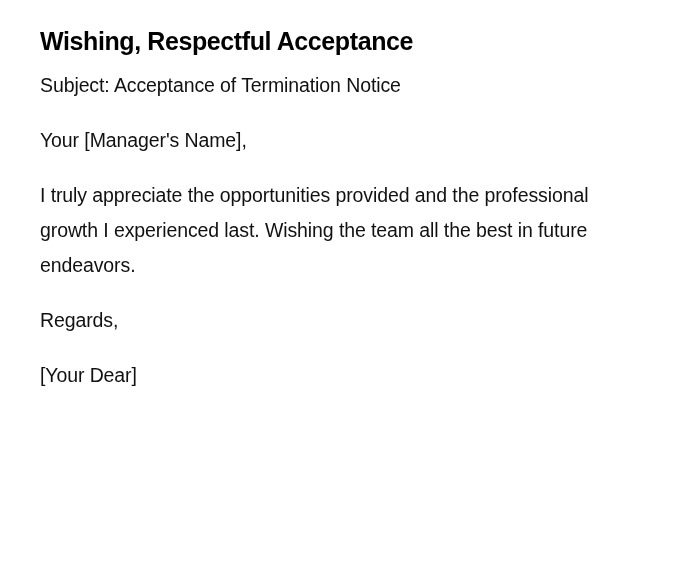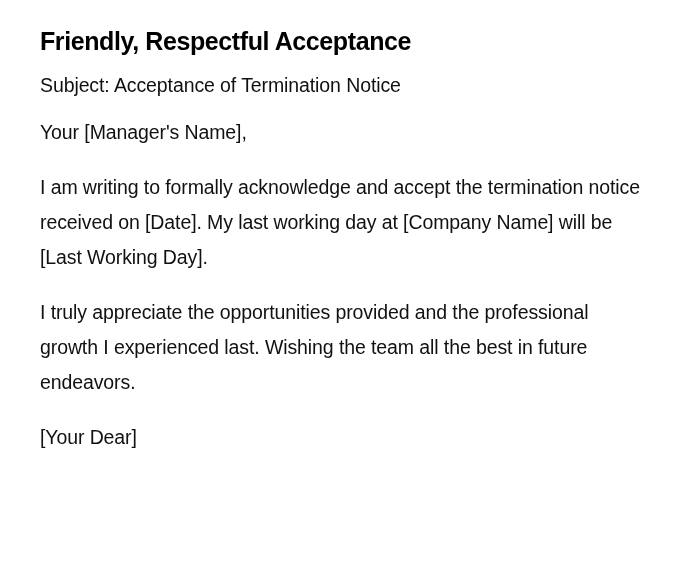--- a/index.html
+++ b/index.html
@@ -33,19 +33,19 @@
       margin: 0 0 20px 0;
       font-size: 19.5px;
       line-height: 35px;
       letter-spacing: -0.1px;
     }
   </style>
 </head>
 <body>
 
 <div class="doc">
-  <h1 class="title">Friendly, Respectful Acceptance</h1>
-  <p style="margin-bottom:12px;">Subject: Acceptance of Termination Notice</p>
+  <h1 class="title">Wishing, Respectful Acceptance</h1>
+  <p style="margin-bottom:20px;">Subject: Acceptance of Termination Notice</p>
   <p>Your [Manager's Name],</p>
-  <p>I am writing to formally acknowledge and accept the termination notice received on [Date]. My last working day at [Company Name] will be [Last Working Day].</p>
   <p>I truly appreciate the opportunities provided and the professional growth I experienced last. Wishing the team all the best in future endeavors.</p>
+  <p>Regards,</p>
   <p>[Your Dear]</p>
 </div>
 
 </body></html>

